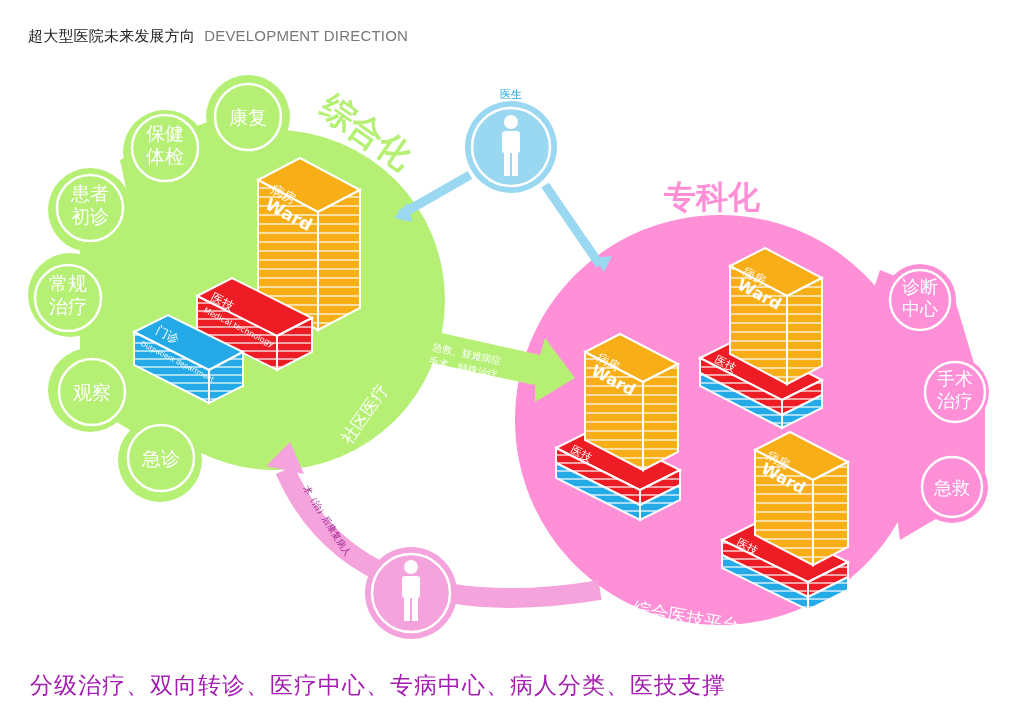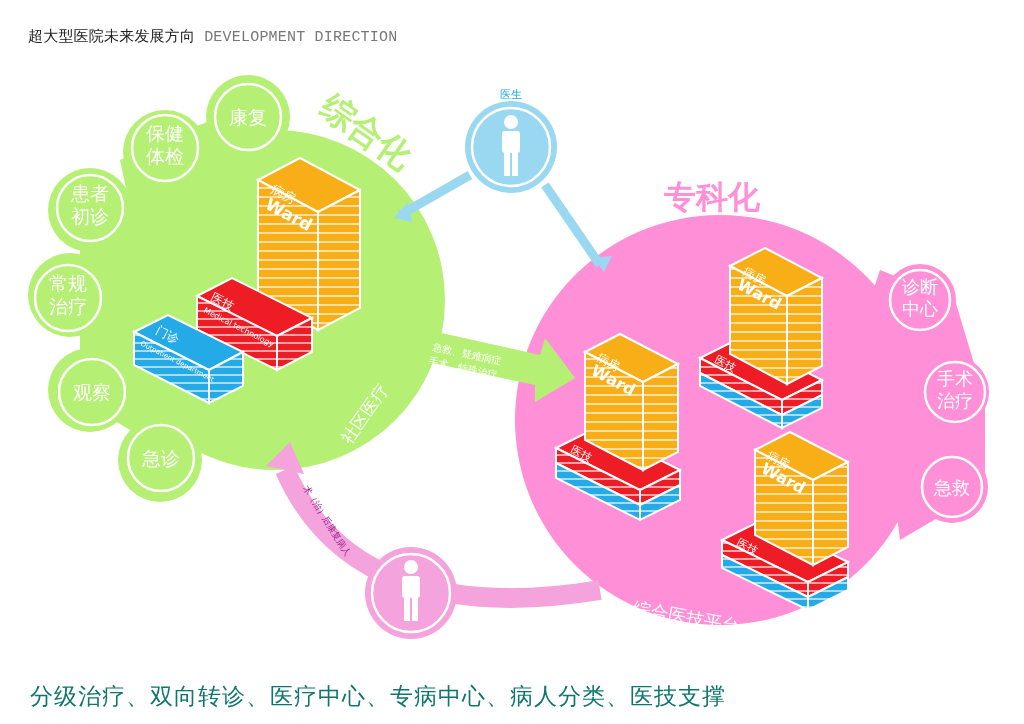--- a/index.html
+++ b/index.html
@@ -1,21 +1,21 @@
 <!DOCTYPE html>
 <html><head>
 <meta charset="utf-8">
 <style>
   html, body { margin:0; padding:0; }
   body { width:1024px; height:724px; background:#ffffff; position:relative; overflow:hidden;
          font-family:"DejaVu Sans", sans-serif; }
   .title { position:absolute; left:28px; top:27px; font-size:15px; color:#222; letter-spacing:0.2px; }
-  .title .en { color:#777; margin-left:4px; font-family:Liberation Mono, monospace; }
+  .title .en { color:#777; margin-left:4px; font-family:Liberation Sans, sans-serif; }
   svg.main { position:absolute; left:0; top:0; }
-  .footer { position:absolute; left:30px; top:670px; font-size:23px; color:#0f766e; letter-spacing:1px;margin-top:11px; }
+  .footer { position:absolute; left:30px; top:670px; font-size:23px; color:#a21caf; letter-spacing:1px; }
   .txt { font-family:"DejaVu Sans", sans-serif; }
 </style>
 </head>
 <body>
 
 <div class="title">
   <span>超大型医院未来发展方向</span>
   <span class="en">DEVELOPMENT DIRECTION</span>
 </div>
 

